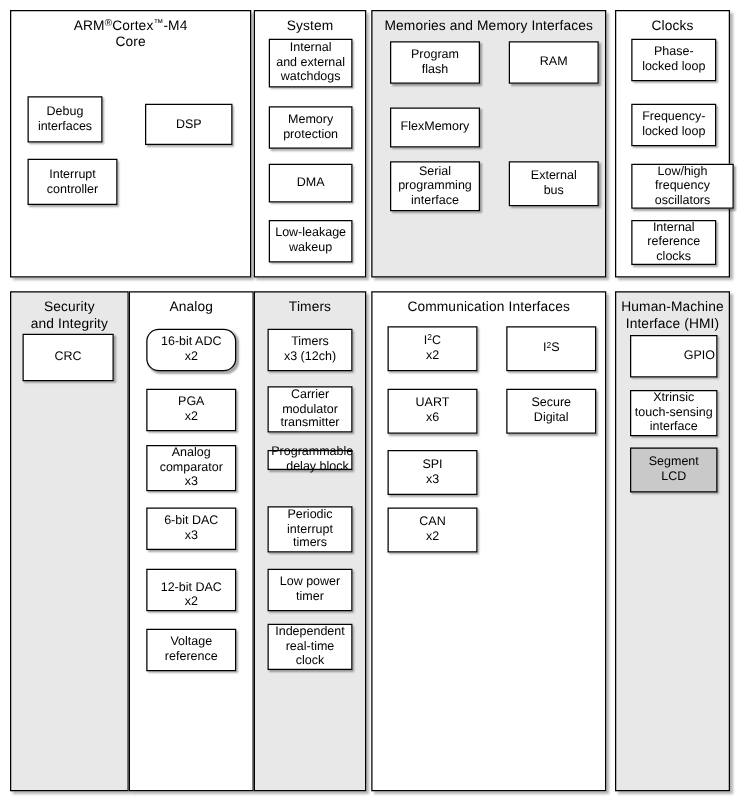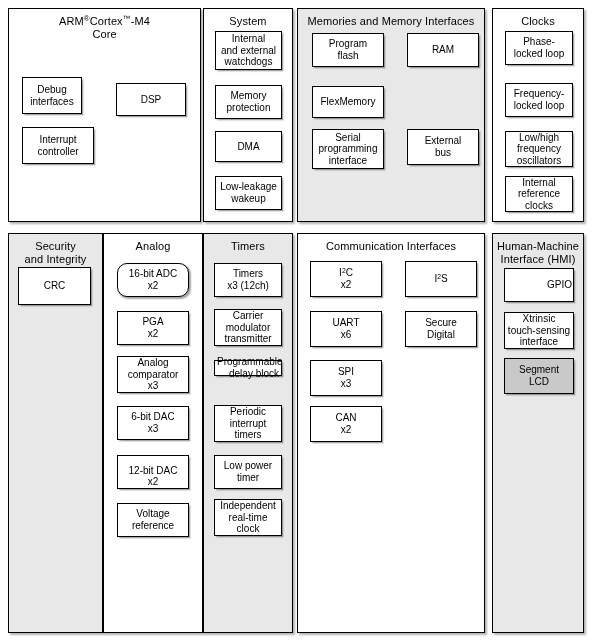--- a/index.html
+++ b/index.html
@@ -131,21 +131,21 @@
     </div>
     <div class="panel" style="left: 492px; top: 8px; width: 92px; height: 214px;">
       <div class="panel-title">Clocks</div>
     </div>
     <div class="block" style="left: 505px; top: 31px; width: 68px; height: 34px;">
       <span>Phase-<br>locked loop</span>
     </div>
     <div class="block" style="left: 505px; top: 83px; width: 68px; height: 34px;">
       <span>Frequency-<br>locked loop</span>
     </div>
-    <div class="block" style="left: 505px; top: 131px; width: 68px; height: 36px;">
+    <div class="block" style="left: 505px; top: 131px; width: 82px; height: 36px;">
       <span>Low/high<br>frequency<br>oscillators</span>
     </div>
     <div class="block" style="left: 505px; top: 176px; width: 68px; height: 36px;">
       <span>Internal<br>reference<br>clocks</span>
     </div>
     <div class="panel gray" style="left: 8px; top: 233px; width: 95px; height: 400px;">
       <div class="panel-title">Security<br>and Integrity</div>
     </div>
     <div class="block" style="left: 18px; top: 267px; width: 73px; height: 38px;">
       <span>CRC</span>

